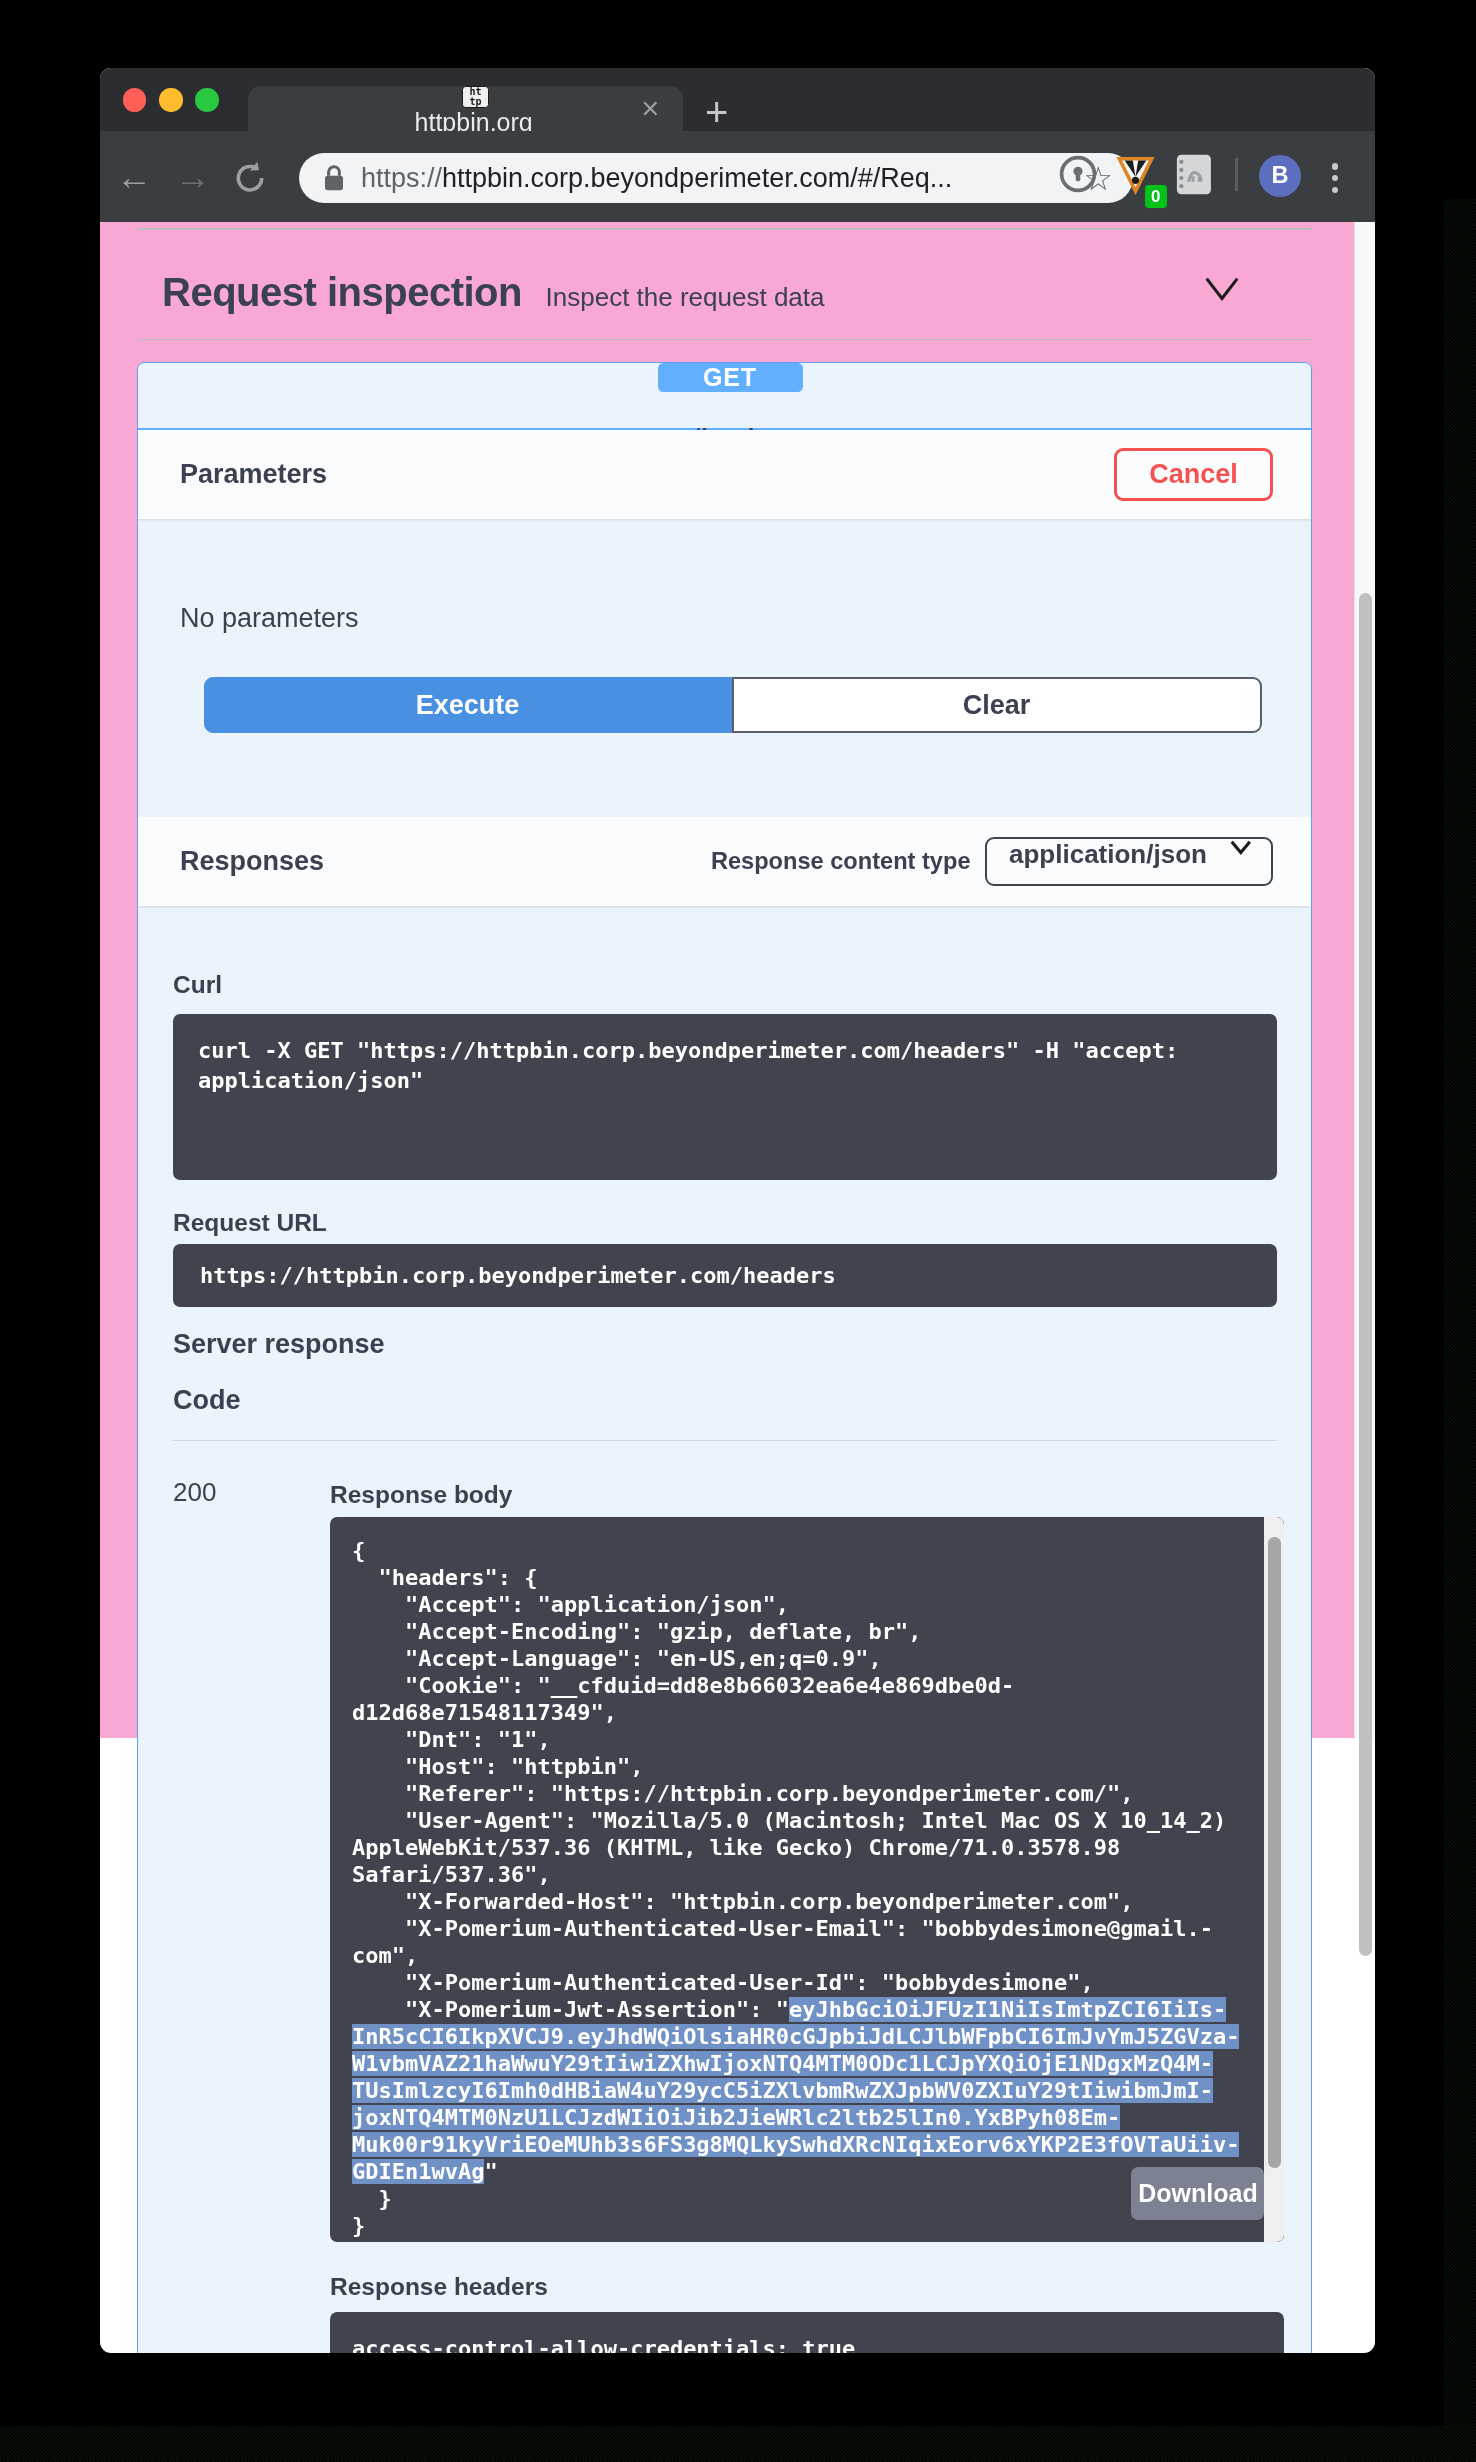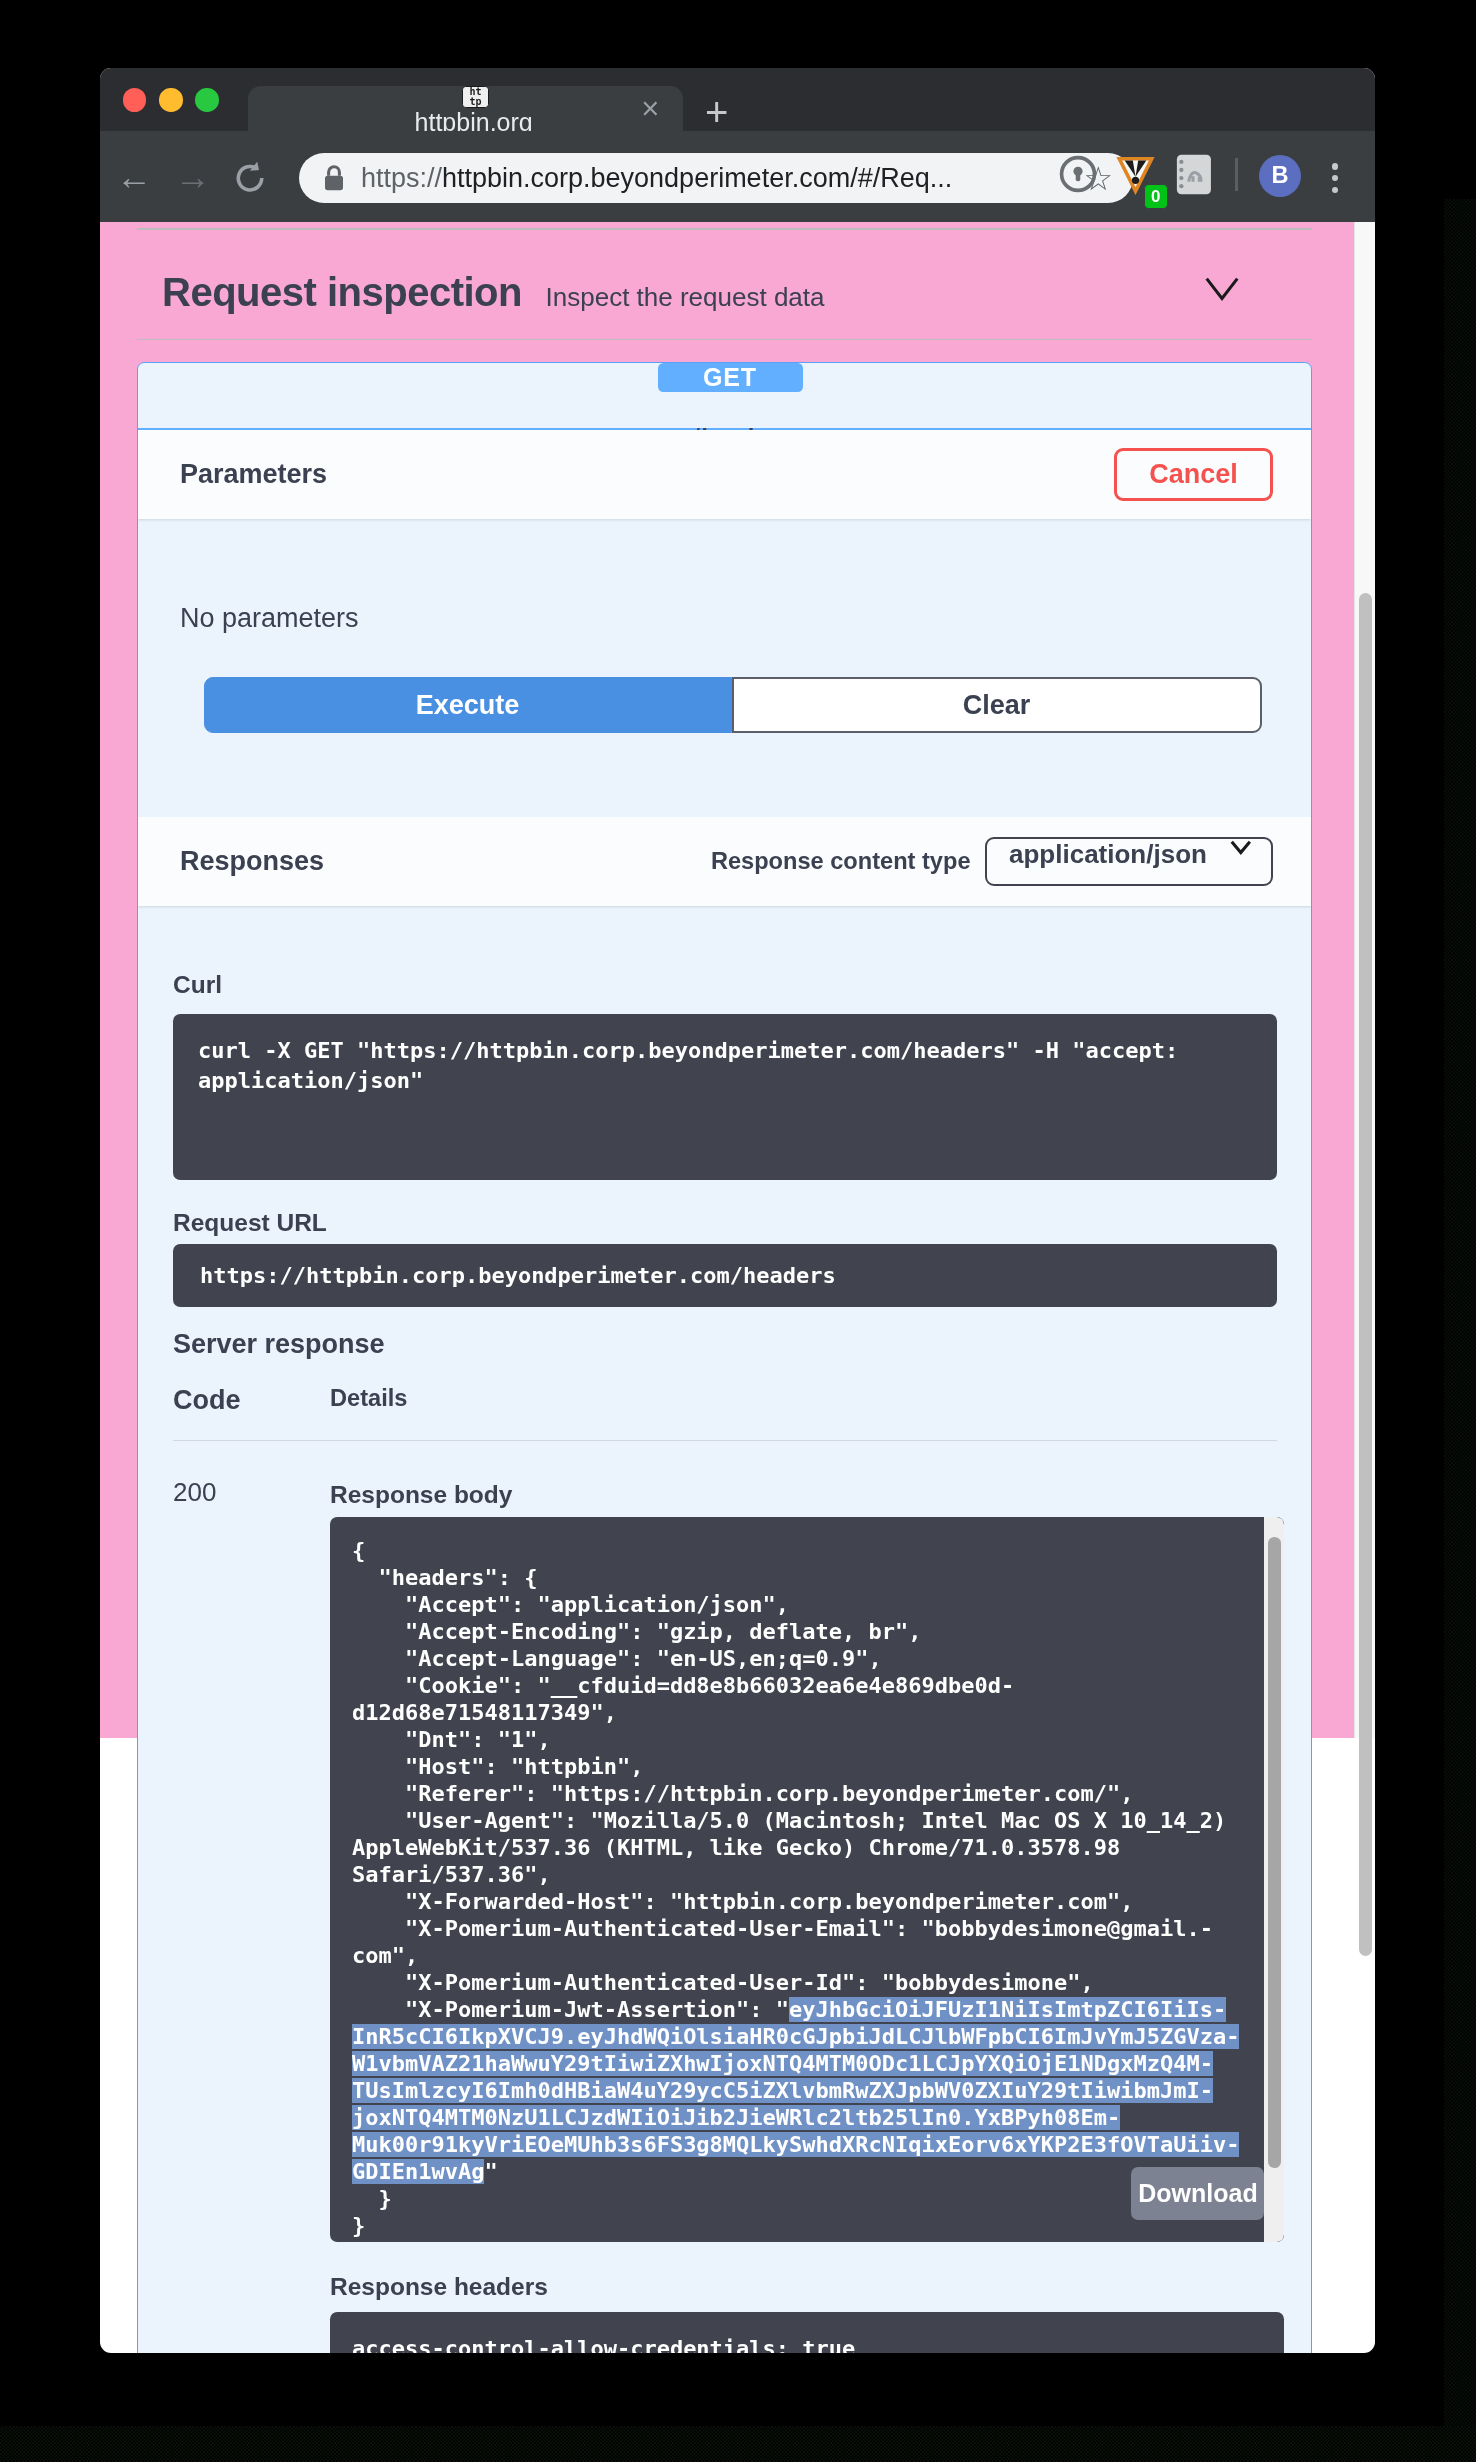--- a/index.html
+++ b/index.html
@@ -234,21 +234,20 @@
             <div class="codeblock curl-block pre">curl -X GET "https://httpbin.corp.beyondperimeter.com/headers" -H "accept:
 application/json"</div>
 
             <div class="lbl requrl-lbl">Request URL</div>
             <div class="codeblock requrl-block">https://httpbin.corp.beyondperimeter.com/headers</div>
 
             <div class="server-lbl">Server response</div>
 
             <div class="resp-table">
               <span class="th-code">Code</span>
-              <span class="th-details">Details</span>
             </div>
             <div class="resp-hr"></div>
 
             <div class="resp-row">
               <span class="code200">200</span>
               <div>
                 <div class="lbl rb-lbl">Response body</div>
                 <div class="codeblock rb-block">
                   <div class="pre"><span>{
   "headers": {

